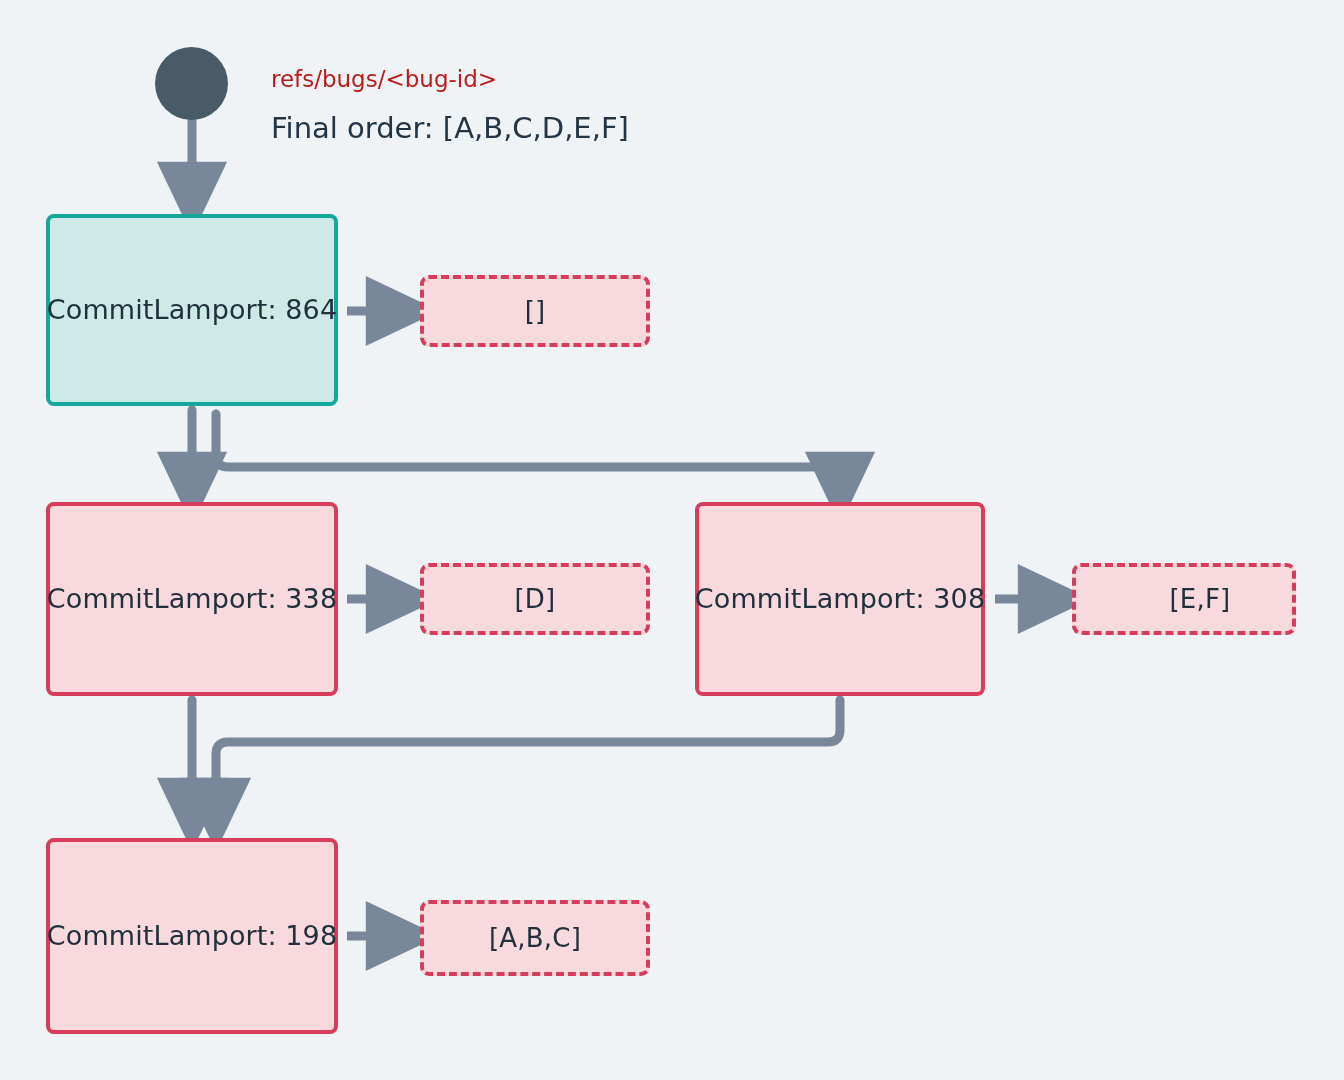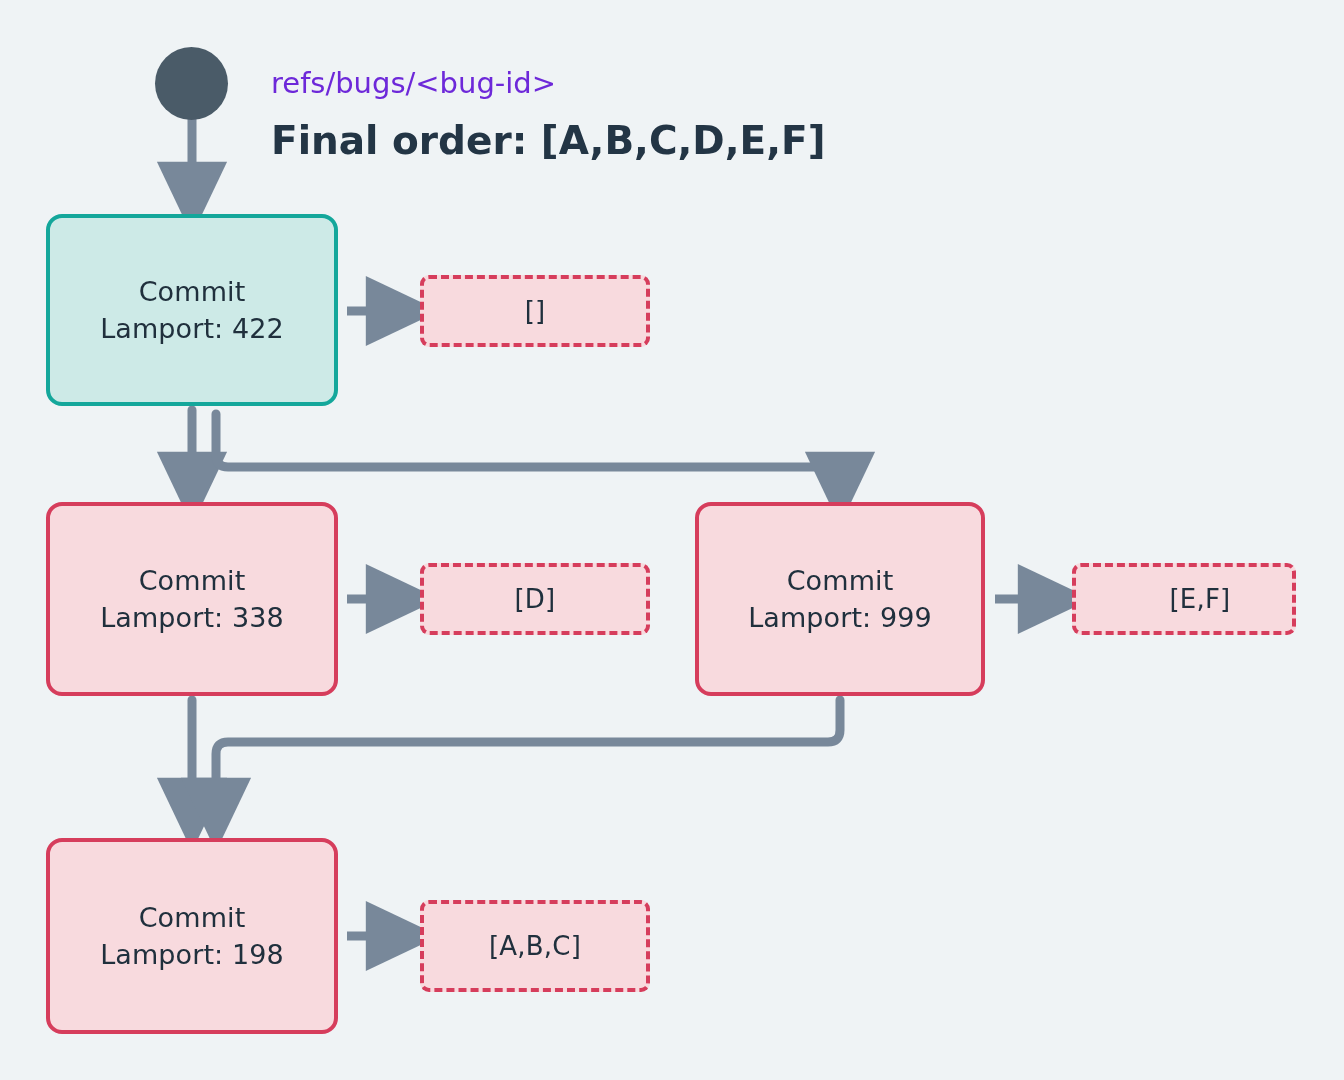--- a/index.html
+++ b/index.html
@@ -24,24 +24,24 @@
     left: 0;
     top: 0;
     width: 1344px;
     height: 1080px;
     pointer-events: none;
   }
   .node {
     position: absolute;
     box-sizing: border-box;
     display: flex;
-    flex-direction: column;
+    flex-direction: row;
     align-items: center;
     justify-content: center;
-    border-radius: 16px;
+    border-radius: 8px;
     color: #20303d;
     font-size: 27px;
     line-height: 1.38;
     letter-spacing: 0.1px;
     text-align: center;
   }
   .node-commit {
     border: 4px solid #d63d5c;
     background: #f8dade;
   }
@@ -69,28 +69,28 @@
   .root-dot {
     position: absolute;
     border-radius: 50%;
     background: #4a5b68;
   }
   .label-block {
     position: absolute;
     color: #243746;
   }
   .label-ref {
-    font-size: 29px;
+    font-size: 23px;
     line-height: 1.25;
     white-space: nowrap;
-    color: #6d28d9;
+    color: #b91c1c;
   }
   .label-final {
-    font-size: 39px;
-    font-weight: bold;
+    font-size: 29px;
+    font-weight: normal;
     line-height: 1.25;
     white-space: nowrap;
     margin-top: 16px;
     color: #233545;
   }
 </style>
 </head>
 <body>
 
 <div id="stage">
@@ -120,43 +120,43 @@
 
   <div class="root-dot" style="left:155px; top:47px; width:73px; height:73px;"></div>
 
   <div class="label-block" style="left:271px; top:65px;">
     <div class="label-ref">refs/bugs/&lt;bug-id&gt;</div>
     <div class="label-final">Final order: [A,B,C,D,E,F]</div>
   </div>
 
   <div class="node node-commit head" style="left:46px; top:214px; width:292px; height:192px;">
     <span class="node-line">Commit</span>
-    <span class="node-line">Lamport: 422</span>
+    <span class="node-line">Lamport: 864</span>
   </div>
   <div class="node-tag" style="left:420px; top:275px; width:230px; height:72px;">
     <span>[]</span>
   </div>
 
   <div class="node node-commit" style="left:46px; top:502px; width:292px; height:194px;">
     <span class="node-line">Commit</span>
     <span class="node-line">Lamport: 338</span>
   </div>
   <div class="node-tag" style="left:420px; top:563px; width:230px; height:72px;">
     <span>[D]</span>
   </div>
 
   <div class="node node-commit" style="left:695px; top:502px; width:290px; height:194px;">
     <span class="node-line">Commit</span>
-    <span class="node-line">Lamport: 999</span>
+    <span class="node-line">Lamport: 308</span>
   </div>
   <div class="node-tag" style="left:1072px; top:563px; width:224px; height:72px;padding-left:32px;">
     <span>[E,F]</span>
   </div>
 
   <div class="node node-commit" style="left:46px; top:838px; width:292px; height:196px;">
     <span class="node-line">Commit</span>
     <span class="node-line">Lamport: 198</span>
   </div>
-  <div class="node-tag" style="left:420px; top:900px; width:230px; height:92px;">
+  <div class="node-tag" style="left:420px; top:900px; width:230px; height:76px;">
     <span>[A,B,C]</span>
   </div>
 
 </div>
 
 </body></html>

